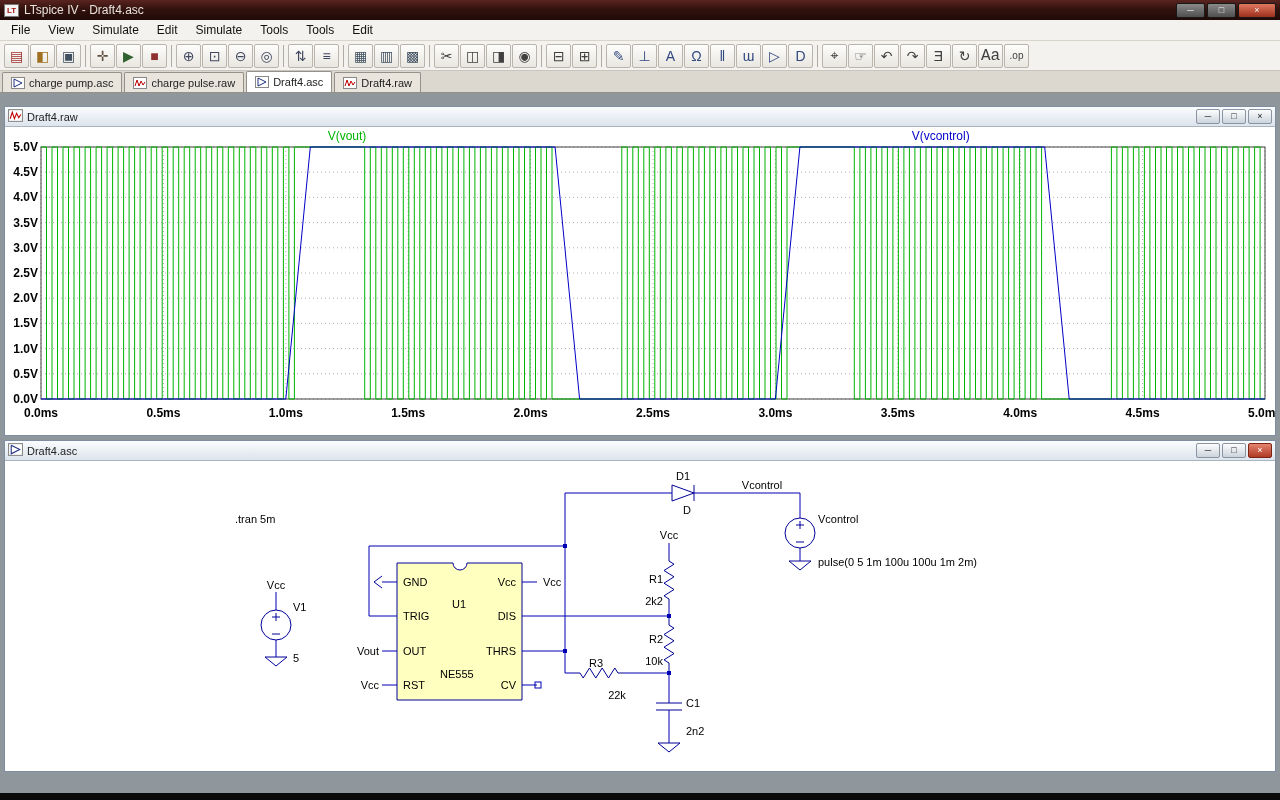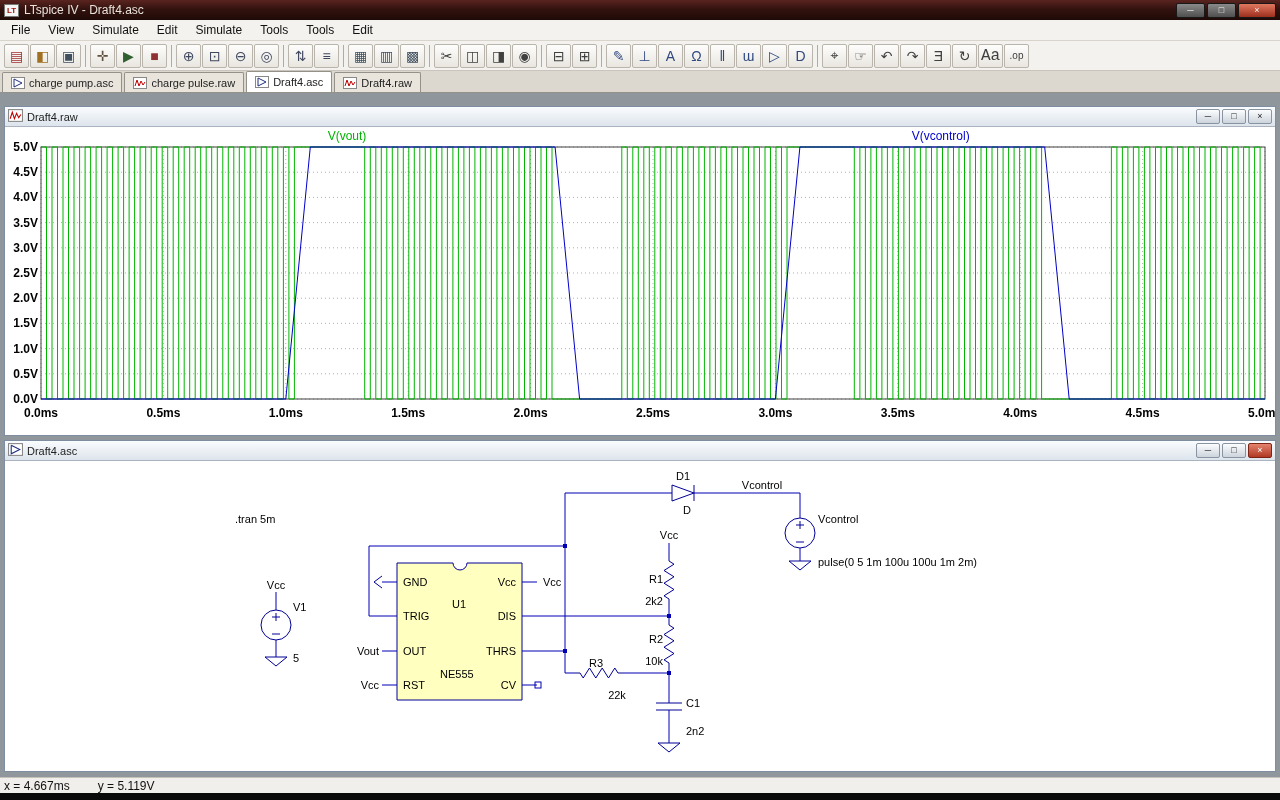--- a/index.html
+++ b/index.html
@@ -365,18 +365,14 @@
               <polygon points="784,100 806,100 795,109" fill="none" stroke="#000096"></polygon>
               <text x="813" y="62" text-anchor="start" class="schtext" fill="#000000">Vcontrol</text>
               <text x="813" y="105" text-anchor="start" class="schtext" fill="#000000">pulse(0 5 1m 100u 100u 1m 2m)</text>
             </g>
           </svg>
       </div>
     </div>
 
   </div>
 
-  <div class="statusbar">
-    <span>x = 4.667ms</span>
-    <span>y = 5.119V</span>
-  </div>
   <div class="taskbar"></div>
 </div>
 
 </body></html>

